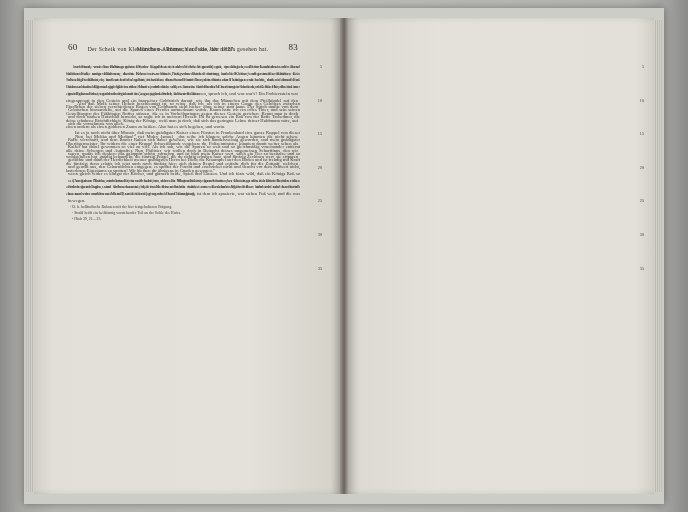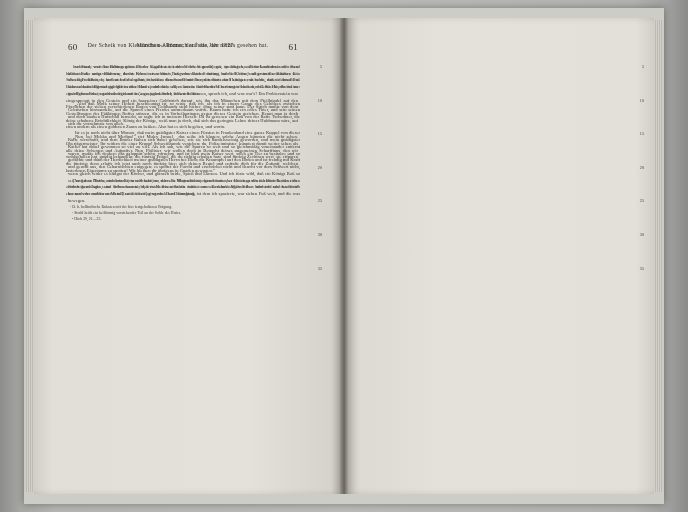--- a/index.html
+++ b/index.html
@@ -74,21 +74,21 @@
     position: absolute;
     top: 34px;
     width: 232px;
     color: #2b2b28;
   }
   .content.left  { left: 44px; }
   .content.right { left: 42px; }
 
   .runhead {
     display: flex;
-    align-items: flex-start;
+    align-items: flex-end;
     font-size: 6.2px;
     letter-spacing: 0.2px;
     height: 10px;
     margin-bottom: 12px;
   }
   .runhead .folio {
     font-size: 9px;
     font-weight: normal;
   }
   .runhead .title {
@@ -161,21 +161,21 @@
       </div>
       <div class="footnotes">
         <p>¹ Strahl heißt ein keilförmig vorstehender Teil an der Sohle des Hufes.</p>
         <p>² Hiob 39, 21—23.</p>
       </div>
     </div>
 
     <div class="content right">
       <div class="runhead">
         <span class="title">Der Scheik von Klessantha u.: Römer, der Jude, der nichts gesehen hat.</span>
-        <span class="folio">61</span>
+        <span class="folio">83</span>
       </div>
       <div class="body">
         <p>ben Staub von den Palmen gestreift; der Gaul hat mit dem Schweif geschlaget, sprach ich, und ist Laub drei und einen halben Fuß; unter Bäumen, deren Krone etwa fünf Fuß vom Boden anfing, sah ich frisch abgestreifte Blätter; Er. Schnellgewißheit, es bedeutet die abgestreift haben; darum soll mir Ihro den fünfzehn Hufeisen; siehe da, unter demselben Bäumen keine Bürstel goldglänzenden Haare, und siehe da, es ist ein Goldfuchs! Eben trat ich aus dem Gebüsche, da fiel an einer Felswand ein goldschrift in mein Auge; jeden Strich ließest du kennen, sprach ich, und was war's? Ein Probiersstein war eingesprengt in den Gestein und ein haarseiner Goldstrich darauf, wie ihn das Männchen mit dem Pfeilbündel auf den Fäschchen der sieben verschiedenen Bogen von Goldsands sieht hieher, ohne seiner statt kann. Der Strich mußte von dem Gestellfangen des Päßkingen Roffes stürzen, die es in Vorbeilspringen gegen dieses Gestein gerieben. Kennt man ja doch deine erhabene Brächtlichkeit, König der Könige, weiß man ja doch, daß sich das geringste Lehne deiner Huldmann wäre, auf einen andern als einen goldenen Zaum zu beißen. Also hat es sich begeben, und worin.</p>
         <p class="gap">„Nun, bei Mekka und Medina!“ rief Muley Jsmael, „das seibe ich klugen; solche Augen künnten die nicht sehen. Oberjägermeister, Ihr widern die einer Krupp! Schweißhunde vergeben; du, Polizeiminister, künntest damit weiter sehen als alle deine Schergen und Aufpaffer. Nun, Philister, wir wollen doch in Betracht deines ungemeinen Scharffinns, den wir wohlgefallen hat, gnädig behandeln; die fünfzig Prügel, die du richtig erhalten hast, sind fünfzig Zechinen wert, sie erfparen die fünfzig; denn erlaffe ich jetzt auch noch fünfzig hier; zieh deinen Beutel und entfalte dich für die Zufunft, welchen lasterlosen Eigentums zu spotten! Wir bleiben dir übrigens in Gnaden gewogen.“</p>
         <p class="gap">Der ganze Hof bewunderte Römers Scharffinn, denn Er. Majestät hatte geschworen, er sei ein gescheiter Burfche; aber die zerdroschene Jude seine Schmerzen nicht, tröstete ihn nicht die feine teuren Zechinen. Während er hähmend und seufzend eine nach der andern aus dem Beutel führte, ging noch zum Abschiede</p>
       </div>
       <div class="footnotes">
         <p>¹ D. h. holländische Dukaten mit der hier festgehaltenen Prägung.</p>
       </div>
     </div>

